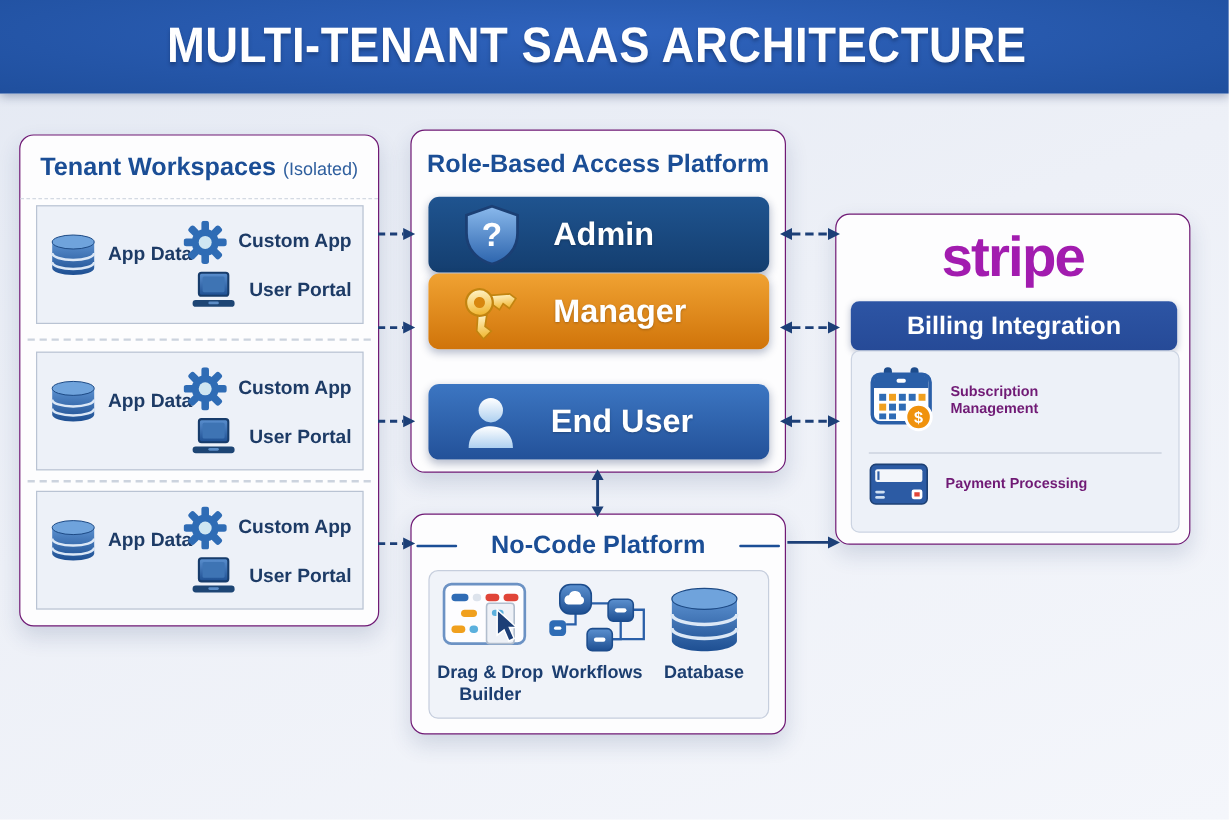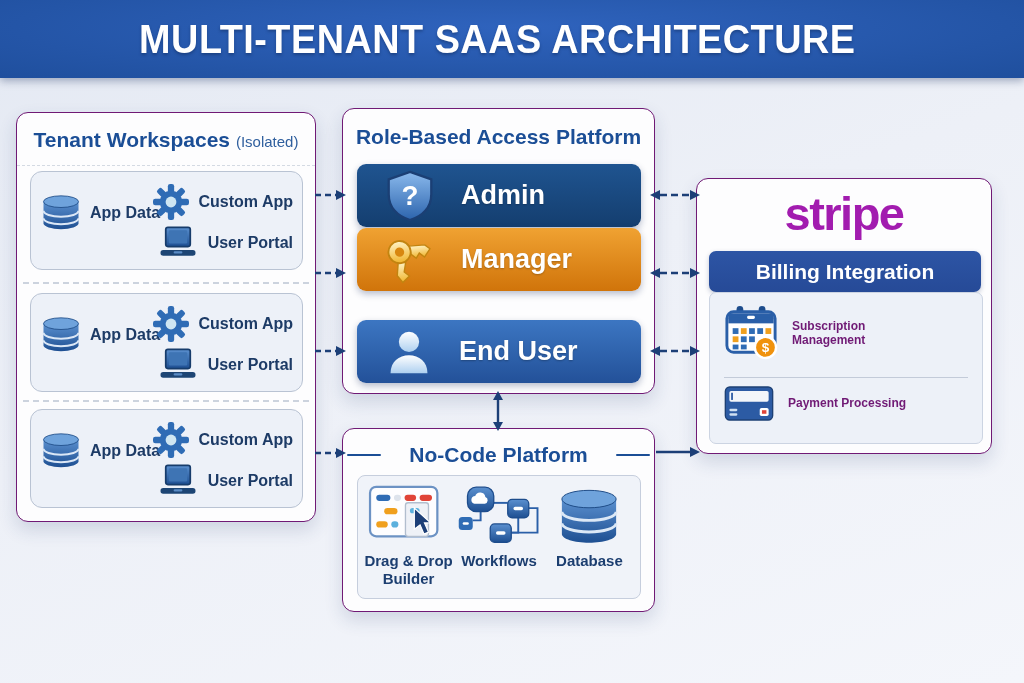--- a/index.html
+++ b/index.html
@@ -26,21 +26,21 @@
     box-shadow:0 8px 18px rgba(40,60,110,.16);box-sizing:border-box;
   }
   .panel-title{font-size:21px;font-weight:700;color:#1b4e96;text-align:center;margin:0}
   
   #tenant-panel{left:16px;top:112px;width:300px;height:410px}
   #tenant-panel .panel-title{margin-top:15px}
   .tenant-subtitle{font-size:15px;font-weight:400;color:#2f5f9e}
   .title-sep{position:absolute;left:0;right:0;top:52px;border-top:1.5px dashed #d4dae3}
   .tenant-box{
     position:absolute;left:13px;width:271px;height:97px;
-    background:#edf1f8;border:1px solid #b9c3d3;border-radius:12px;
+    background:#edf1f8;border:1px solid #b9c3d3;border-radius:0;
   }
   .tenant-sep{position:absolute;left:6px;right:6px;border-top:2px dashed #ccd3de}
   .t-item{position:absolute;display:flex;align-items:center;gap:9px}
   .t-label{font-size:16px;font-weight:700;color:#1d3b66;white-space:nowrap}
   .pos-appdata{left:10px;top:22px}
   .pos-customapp{right:9px;top:12px}
   .pos-userportal{right:9px;bottom:8px}
   
   #rbac-panel{left:342px;top:108px;width:313px;height:286px}
   #rbac-panel .panel-title{margin-top:16px}
@@ -53,21 +53,21 @@
   .role-manager{top:119px;background:linear-gradient(180deg,#f0a232 0%,#d0740a 100%)}
   .role-user{top:211px;background:linear-gradient(180deg,#3c76c2 0%,#235199 100%)}
   .role-label{color:#fff;font-size:27px;font-weight:700;text-shadow:0 1px 2px rgba(0,0,0,.25)}
   
   #nocode-panel{left:342px;top:428px;width:313px;height:184px}
   .nocode-title-row{display:flex;align-items:center;justify-content:center;gap:28px;margin-top:14px}
   .title-dash{width:34px;height:2.5px;background:#1b4e96;border-radius:2px}
   .nocode-box{
     position:absolute;left:14px;top:46px;width:284px;height:124px;
     background:#f0f3f9;border:1px solid #c6cedd;border-radius:8px;
-    display:flex;justify-content:space-between;padding:8px 6px 0 6px;box-sizing:border-box;
+    display:flex;padding:8px 6px 0 6px;box-sizing:border-box;
   }
   .feature{display:flex;flex-direction:column;align-items:center;width:33%}
   .feature-icon{height:64px;display:flex;align-items:center;justify-content:center}
   .feature-label{font-size:15px;font-weight:700;color:#1c3e70;text-align:center;line-height:1.18;margin-top:4px}
   
   #billing-panel{left:696px;top:178px;width:296px;height:276px}
   .stripe-logo{text-align:center;font-size:47px;font-weight:700;color:#a21caf;margin-top:7px;letter-spacing:-1.5px}
   .billing-bar{
     position:absolute;left:12px;top:72px;width:272px;height:41px;border-radius:7px;
     background:linear-gradient(180deg,#2d55a5,#264a97);

